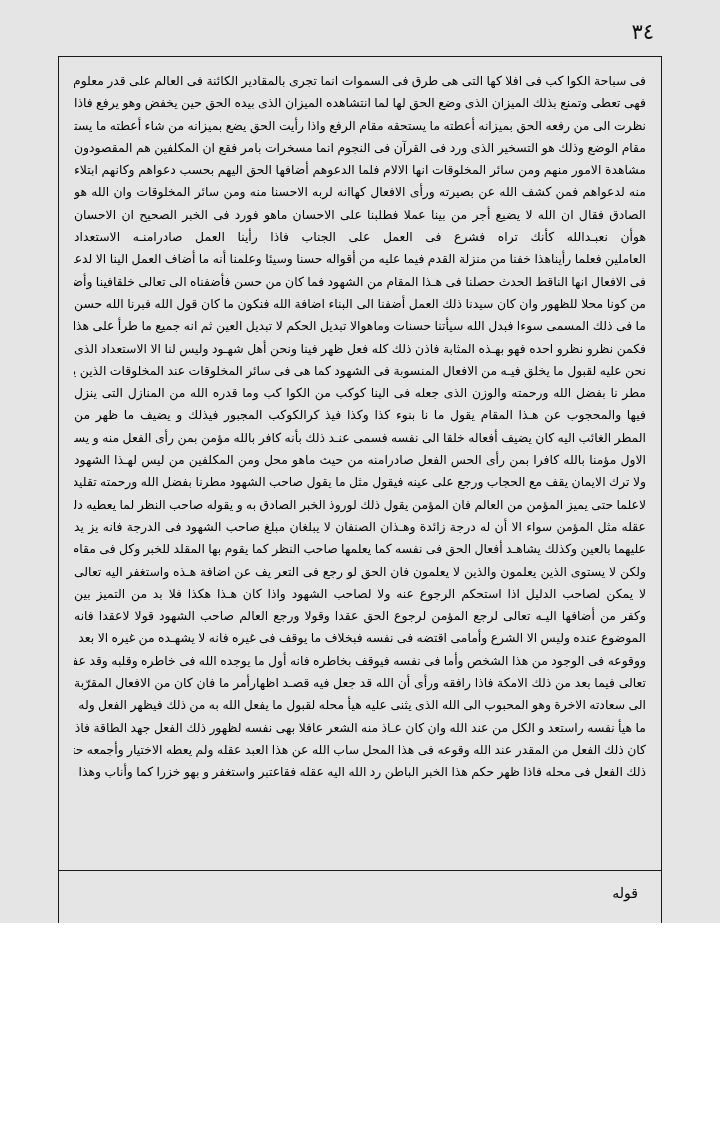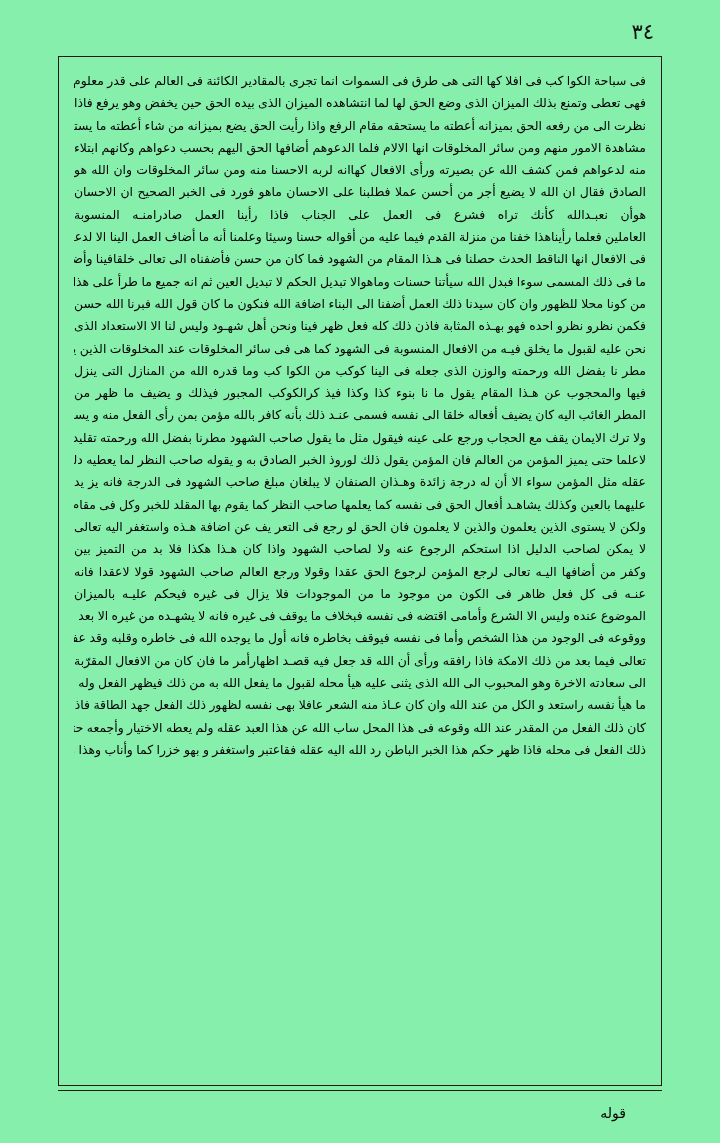--- a/index.html
+++ b/index.html
@@ -6,22 +6,22 @@
     margin: 0;
     padding: 0;
     background: #ffffff;
   }
   body {
     font-family: "DejaVu Sans", sans-serif;
   }
   .page {
     position: relative;
     width: 720px;
-    height: 1143px;
-    background: #86efac;
+    height: 923px;
+    background: #e5e5e5;
     overflow: hidden;
     box-sizing: border-box;
   }
   .page-number {
     position: absolute;
     top: 20px;
     right: 66px;
     font-family: "DejaVu Sans", sans-serif;
     font-size: 21px;
     color: #111;
@@ -59,21 +59,21 @@
     display: block;
     white-space: nowrap;
     overflow: hidden;
     text-align: justify;
     text-align-last: justify;
     height: 22.3px;
   }
   .catchword {
     position: absolute;
     bottom: 22px;
-    right: 94px;
+    right: 82px;
     direction: rtl;
     font-family: "DejaVu Sans", sans-serif;
     font-size: 14px;
     color: #000;
   }
   .bottom-rule {
     position: absolute;
     bottom: 52px;
     left: 58px;
     width: 604px;
@@ -89,41 +89,42 @@
   <div class="page-number">٣٤</div>
 
   <div class="frame">
     
   </div>
 
   <div class="body-text">
     <span class="line">فى سباحة الكوا كب فى افلا كها التى هى طرق فى السموات انما تجرى بالمقادير الكائنة فى العالم على قدر معلوم لا تتعداه</span>
     <span class="line">فهى تعطى وتمنع بذلك الميزان الذى وضع الحق لها لما انتشاهده الميزان الذى بيده الحق حين يخفض وهو يرفع فاذا</span>
     <span class="line">نظرت الى من رفعه الحق بميزانه أعطته ما يستحقه مقام الرفع واذا رأيت الحق يضع بميزانه من شاء أعطته ما يستحقه</span>
+    <span class="line">مقام الوضع وذلك هو التسخير الذى ورد فى القرآن فى النجوم انما مسخرات بامر فقع ان المكلفين هم المقصودون</span>
     <span class="line">مشاهدة الامور منهم ومن سائر المخلوقات انها الالام فلما الدعوهم أضافها الحق اليهم بحسب دعواهم وكانهم ابتلاء</span>
     <span class="line">منه لدعواهم فمن كشف الله عن بصيرته ورأى الافعال كهاانه لربه الاحسنا منه ومن سائر المخلوقات وان الله هو</span>
-    <span class="line">الصادق فقال ان الله لا يضيع أجر من أحسن عملا فطلبنا على الاحسان ماهو فورد فى الخبر الصحيح ان الاحسان</span>
-    <span class="line">هوأن نعبـدالله كأنك تراه فشرع فى العمل على الجناب فاذا رأينا العمل صادرامنـه المنسوبة</span>
+    <span class="line">الصادق فقال ان الله لا يضيع أجر من بينا عملا فطلبنا على الاحسان ماهو فورد فى الخبر الصحيح ان الاحسان</span>
+    <span class="line">هوأن نعبـدالله كأنك تراه فشرع فى العمل على الجناب فاذا رأينا العمل صادرامنـه الاستعداد</span>
     <span class="line">العاملين فعلما رأيناهذا خفنا من منزلة القدم فيما عليه من أقواله حسنا وسيئا وعلمنا أنه ما أضاف العمل الينا الا لدعوانا</span>
     <span class="line">فى الافعال انها الناقط الحدث حصلنا فى هـذا المقام من الشهود فما كان من حسن فأضفناه الى تعالى خلقافينا وأضفناه الينا</span>
+    <span class="line">من كونا محلا للظهور وان كان سيدنا ذلك العمل أضفنا الى البناء اضافة الله فنكون ما كان قول الله فبرنا الله حسن</span>
     <span class="line">ما فى ذلك المسمى سوءا فبدل الله سيأتنا حسنات وماهوالا تبديل الحكم لا تبديل العين ثم انه جميع ما طرأ على هذا</span>
-    <span class="line">من كونا محلا للظهور وان كان سيدنا ذلك العمل أضفنا الى البناء اضافة الله فنكون ما كان قول الله فبرنا الله حسن</span>
     <span class="line">فكمن نظرو نظرو احده فهو بهـذه المثابة فاذن ذلك كله فعل ظهر فينا ونحن أهل شهـود وليس لنا الا الاستعداد الذى</span>
     <span class="line">نحن عليه لقبول ما يخلق فيـه من الافعال المنسوبة فى الشهود كما هى فى سائر المخلوقات عند المخلوقات الذين يقولون</span>
     <span class="line">مطر نا بفضل الله ورحمته والوزن الذى جعله فى الينا كوكب من الكوا كب وما قدره الله من المنازل التى ينزل</span>
     <span class="line">فيها والمحجوب عن هـذا المقام يقول ما نا بنوء كذا وكذا فيذ كرالكوكب المجبور فيذلك و يضيف ما ظهر من</span>
     <span class="line">المطر الغائب اليه كان يضيف أفعاله خلقا الى نفسه فسمى عنـد ذلك بأنه كافر بالله مؤمن بمن رأى الفعل منه و يسمى</span>
+    <span class="line">الاول مؤمنا بالله كافرا بمن رأى الحس الفعل صادرامنه من حيث ماهو محل ومن المكلفين من ليس لهـذا الشهود</span>
     <span class="line">ولا ترك الايمان يقف مع الحجاب ورجع على عينه فيقول مثل ما يقول صاحب الشهود مطرنا بفضل الله ورحمته تقليدا</span>
     <span class="line">لاعلما حتى يميز المؤمن من العالم فان المؤمن يقول ذلك لوروذ الخبر الصادق به و يقوله صاحب النظر لما يعطيه دليل</span>
     <span class="line">عقله مثل المؤمن سواء الا أن له درجة زائدة وهـذان الصنفان لا يبلغان مبلغ صاحب الشهود فى الدرجة فانه يز يد</span>
     <span class="line">عليهما بالعين وكذلك يشاهـد أفعال الحق فى نفسه كما يعلمها صاحب النظر كما يقوم بها المقلد للخبر وكل فى مقام معلوم</span>
     <span class="line">ولكن لا يستوى الذين يعلمون والذين لا يعلمون فان الحق لو رجع فى التعر يف عن اضافة هـذه واستغفر اليه تعالى</span>
     <span class="line">لا يمكن لصاحب الدليل اذا استحكم الرجوع عنه ولا لصاحب الشهود واذا كان هـذا هكذا فلا بد من التميز بين</span>
     <span class="line">وكفر من أضافها اليـه تعالى لرجع المؤمن لرجوع الحق عقدا وقولا ورجع العالم صاحب الشهود قولا لاعقدا فانه</span>
-    <span class="line">عنـه فى كل فعل ظاهر فى الكون من موجود ما من الموجودات فلا يزال فى غيره فيحكم عليـه بالميزان</span>
     <span class="line">الموضوع عنده وليس الا الشرع وأمامى اقتضه فى نفسه فبخلاف ما يوقف فى غيره فانه لا يشهـده من غيره الا بعد ظهوره</span>
     <span class="line">ووقوعه فى الوجود من هذا الشخص وأما فى نفسه فيوقف بخاطره فانه أول ما يوجده الله فى خاطره وقلبه وقد عفا عنه</span>
     <span class="line">تعالى فيما بعد من ذلك الامكة فاذا رافقه ورأى أن الله قد جعل فيه قصـد اظهارأمر ما فان كان من الافعال المقرّبة</span>
     <span class="line">الى سعادته الاخرة وهو المحبوب الى الله الذى يثنى عليه هيأ محله لقبول ما يفعل الله به من ذلك فيظهر الفعل وله الاجر من حيث</span>
     <span class="line">ما هيأ نفسه راستعد و الكل من عند الله وان كان عـاذ منه الشعر عافلا بهى نفسه لظهور ذلك الفعل جهد الطاقة فاذا</span>
     <span class="line">كان ذلك الفعل من المقدر عند الله وقوعه فى هذا المحل ساب الله عن هذا العبد عقله ولم يعطه الاختيار وأجمعه حتى يظهر</span>
     <span class="line">ذلك الفعل فى محله فاذا ظهر حكم هذا الخبر الباطن رد الله اليه عقله فقاعتبر واستغفر و بهو خزرا كما وأناب وهذا معنى</span>
   </div>
 
   <div class="bottom-rule"></div>

